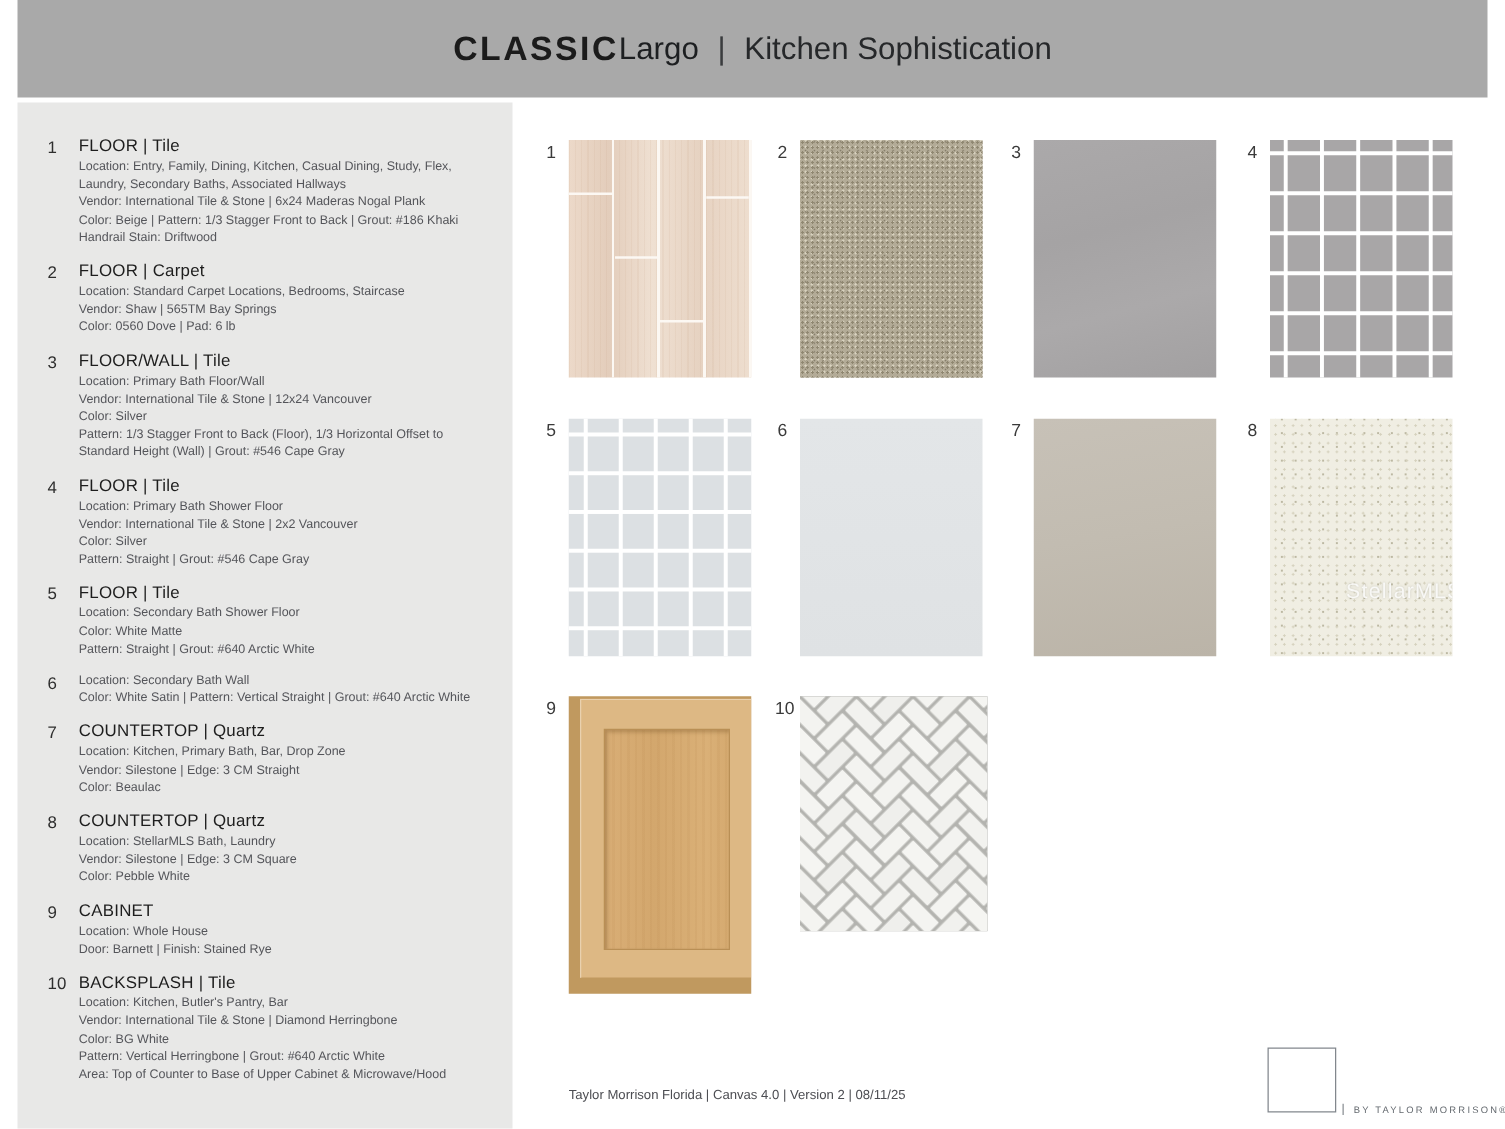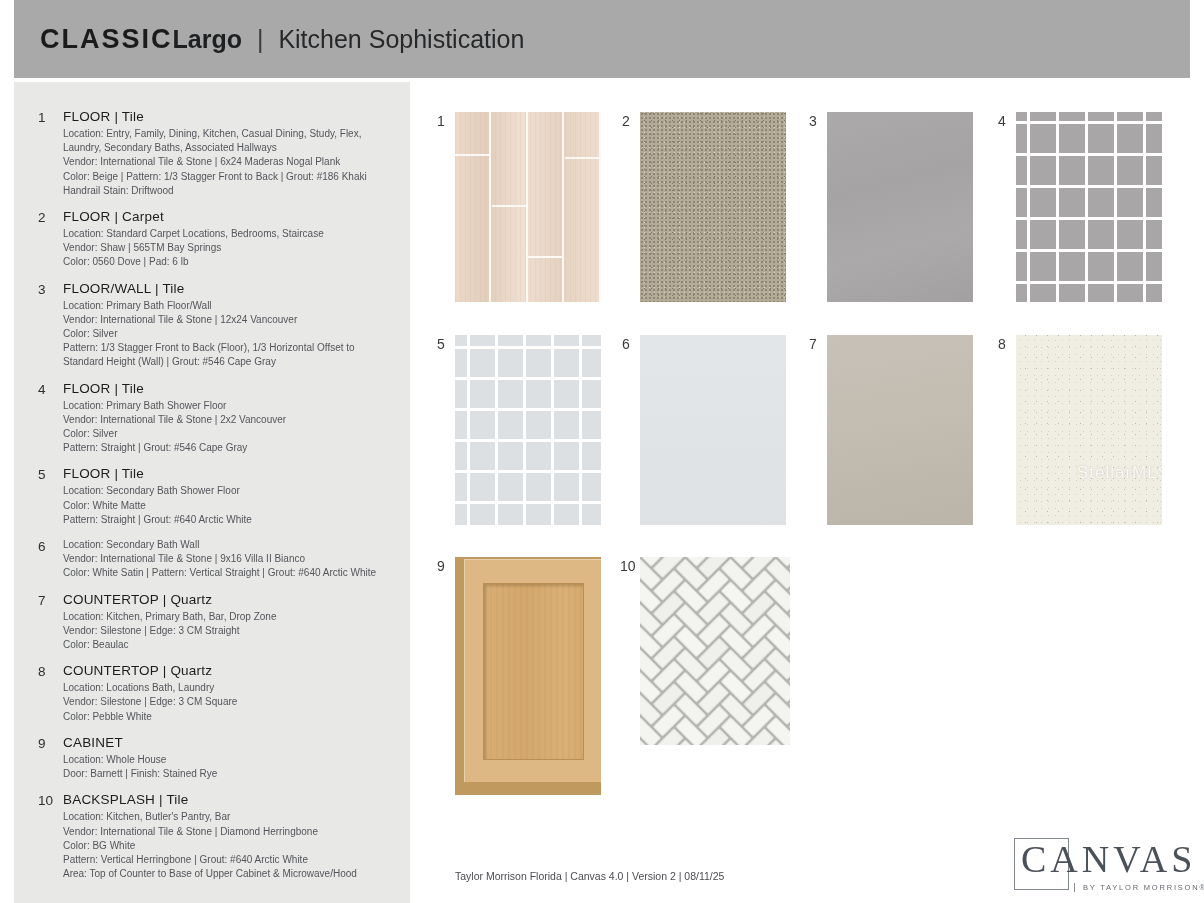--- a/index.html
+++ b/index.html
@@ -4,26 +4,26 @@
 <style>
   html,body{margin:0;padding:0;}
   body{
     width:1204px;height:903px;position:relative;overflow:hidden;
     background:#ffffff;font-family:"Liberation Sans", sans-serif;
     -webkit-font-smoothing:antialiased;
   }
   
   .header{
     position:absolute;left:14px;top:0;width:1176px;height:78px;
-    background:#a9a9a9;display:flex;align-items:center;justify-content:flex-start;
+    background:#a9a9a9;display:flex;align-items:center;justify-content:center;
     padding:0 26px;box-sizing:border-box;
   }
   .brand{font-size:27px;font-weight:bold;letter-spacing:2px;color:#1b1b1b;}
   .palette{font-size:25px;color:#26282a;white-space:nowrap;}
-  .palette .b{font-weight:bold;color:#1d1f21;}
+  .palette .b{font-weight:normal;color:#1d1f21;}
   .palette .sep{margin:0 8px;font-weight:300;color:#3a3c3e;}
   
   .panel{
     position:absolute;left:14px;top:82px;width:396px;height:821px;
     background:#e8e8e7;box-sizing:border-box;padding:27px 18px 0 24px;
   }
   .item{display:flex;margin-bottom:11px;}
   .item .num{width:25px;flex:none;font-size:13.5px;color:#2e2e2e;padding-top:1px;}
   .item .body{flex:1;}
   .item .title{font-size:13.5px;color:#1d1d1d;margin-bottom:3px;letter-spacing:0.2px;}
@@ -180,40 +180,39 @@
       <div class="line">Location: Secondary Bath Shower Floor</div>
       <div class="line">Color: White Matte</div>
       <div class="line">Pattern: Straight | Grout: #640 Arctic White</div>
     </div>
   </div>
 
   <div class="item">
     <div class="num">6</div>
     <div class="body">
       <div class="line">Location: Secondary Bath Wall</div>
-      <div class="line">Vendor: International Tile &amp; Stone | 9x16 Villa II Bianco</div>
       <div class="line">Color: White Satin | Pattern: Vertical Straight | Grout: #640 Arctic White</div>
     </div>
   </div>
 
   <div class="item">
     <div class="num">7</div>
     <div class="body">
       <div class="title">COUNTERTOP | Quartz</div>
       <div class="line">Location: Kitchen, Primary Bath, Bar, Drop Zone</div>
       <div class="line">Vendor: Silestone | Edge: 3 CM Straight</div>
       <div class="line">Color: Beaulac</div>
     </div>
   </div>
 
   <div class="item">
     <div class="num">8</div>
     <div class="body">
       <div class="title">COUNTERTOP | Quartz</div>
-      <div class="line">Location: Locations Bath, Laundry</div>
+      <div class="line">Location: StellarMLS Bath, Laundry</div>
       <div class="line">Vendor: Silestone | Edge: 3 CM Square</div>
       <div class="line">Color: Pebble White</div>
     </div>
   </div>
 
   <div class="item">
     <div class="num">9</div>
     <div class="body">
       <div class="title">CABINET</div>
       <div class="line">Location: Whole House</div>
@@ -314,15 +313,14 @@
       </defs>
       <rect width="150" height="188" fill="url(#hb)"></rect>
     </svg>
   </div>
 </div>
 
 <div class="footline">Taylor Morrison Florida | Canvas 4.0 | Version 2 | 08/11/25</div>
 
 <div class="logo">
   <div class="logo-box"></div>
-  <div class="logo-name">CANVAS</div>
   <div class="logo-sub">BY TAYLOR MORRISON®</div>
 </div>
 
 </body></html>

